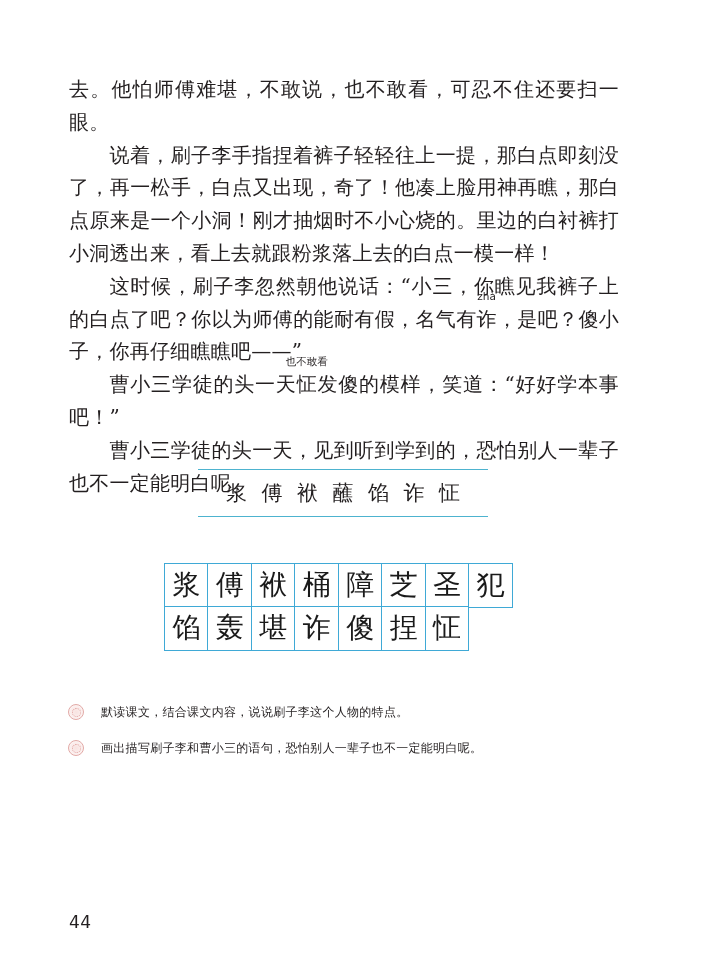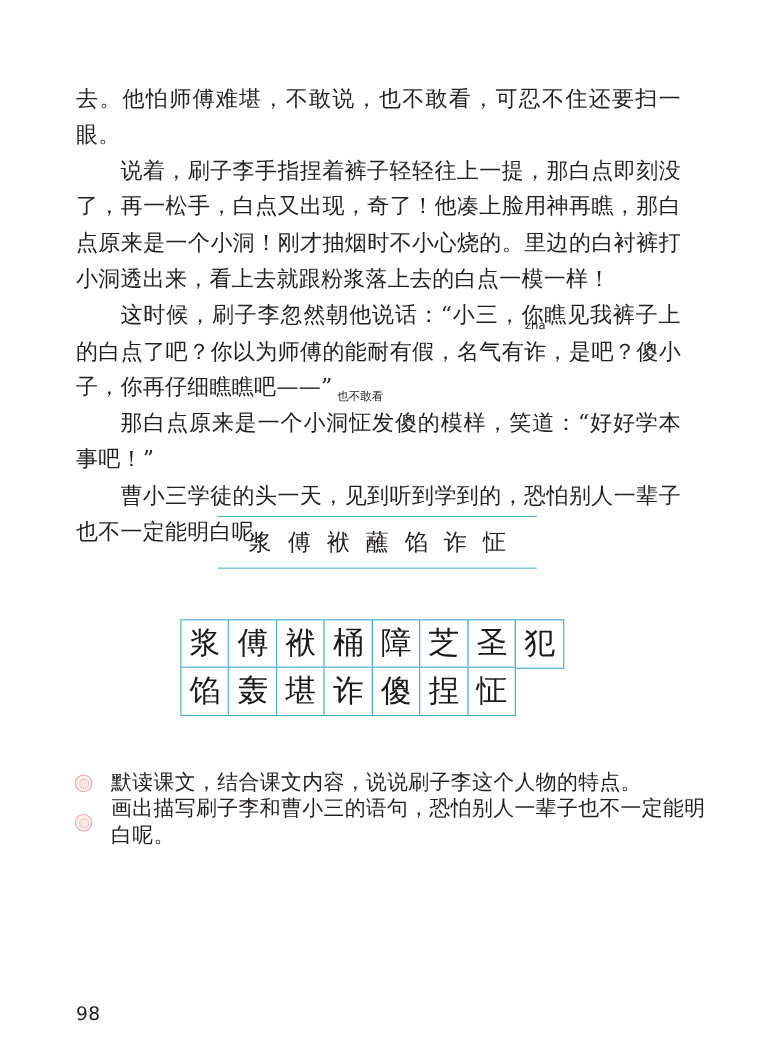--- a/index.html
+++ b/index.html
@@ -125,21 +125,21 @@
       content: "";
       position: absolute;
       left: 3px; top: 3px;
       width: 7px; height: 7px;
       border-radius: 50%;
       border: 1px dotted #e0a19e;
     }
     .q-text {
       margin-left: 17px;
       font-family: Liberation Serif, serif;
-      font-size: 19px;
+      font-size: 12px;
       color: #231f20;
       letter-spacing: 0.3px;
       line-height: 24px;
     }
 
     .page-number {
       position: absolute;
       left: 69px;
       top: 912px;
       font-family: "DejaVu Sans", "Liberation Sans", sans-serif;
@@ -156,21 +156,21 @@
   <div class="body-text">
 
     <span class="para">
       <span>去。他怕师傅难堪，不敢说，也不敢看，可忍不住还要扫一眼。</span>
     </span>
 
     <span class="para indent"><span>说着，刷子李手指捏着裤子轻轻往上一提，那白点即刻没了，再一松手，白点又出现，奇了！他凑上脸用神再瞧，那白点原来是一个小洞！刚才抽烟时不小心烧的。里边的白衬裤打小洞透出来，看上去就跟粉浆落上去的白点一模一样！</span></span>
 
     <span class="para indent"><span>这时候，刷子李忽然朝他说话：“小三，你瞧见我裤子上的白点了吧？你以为师傅的能耐有假，名气有</span><span class="ruby-wrap"><span class="py">zhà</span><span>诈</span></span><span>，是吧？傻小子，你再仔细瞧瞧吧——”</span></span>
 
-    <span class="para indent"><span>那白点原来是一个小洞</span><span class="ruby-wrap"><span class="py">也不敢看</span><span>怔</span></span><span>发傻的模样，笑道：“好好学本事吧！”</span></span>
+    <span class="para indent"><span>曹小三学徒的头一天</span><span class="ruby-wrap"><span class="py">也不敢看</span><span>怔</span></span><span>发傻的模样，笑道：“好好学本事吧！”</span></span>
 
     <span class="para indent"><span>曹小三学徒的头一天，见到听到学到的，恐怕别人一辈子也不一定能明白呢。</span></span>
   </div>
 
   <div class="vocab-bar">
     <span class="vocab-char">浆</span>
     <span class="vocab-char">傅</span>
     <span class="vocab-char">袱</span>
     <span class="vocab-char">蘸</span>
     <span class="vocab-char">馅</span>
@@ -204,14 +204,14 @@
     <div class="q-item">
       <span class="q-icon"></span>
       <span class="q-text">默读课文，结合课文内容，说说刷子李这个人物的特点。</span>
     </div>
     <div class="q-item">
       <span class="q-icon"></span>
       <span class="q-text">画出描写刷子李和曹小三的语句，恐怕别人一辈子也不一定能明白呢。</span>
     </div>
   </div>
 
-  <div class="page-number">98</div>
+  <div class="page-number">44</div>
 </div>
 
 </body></html>

